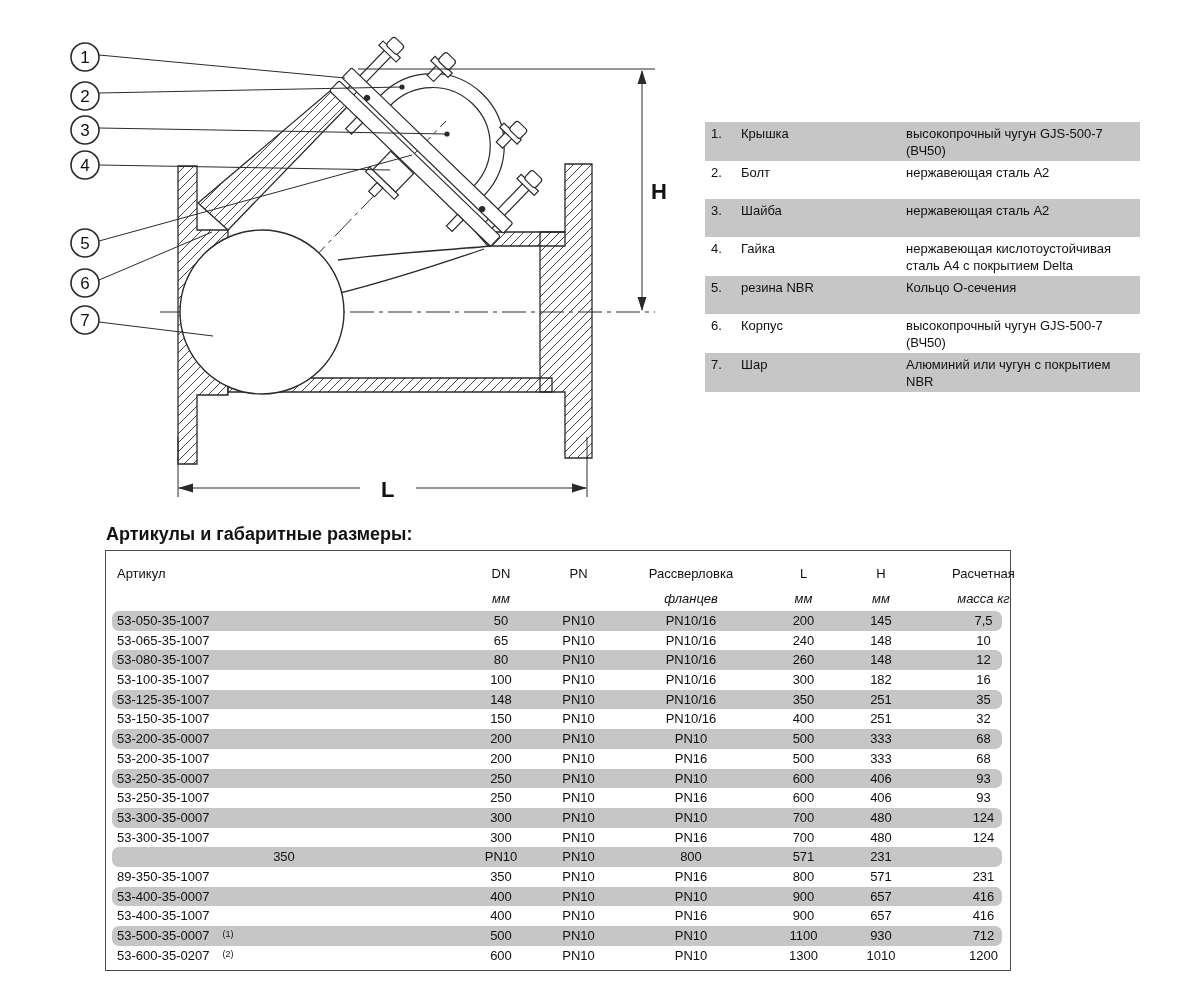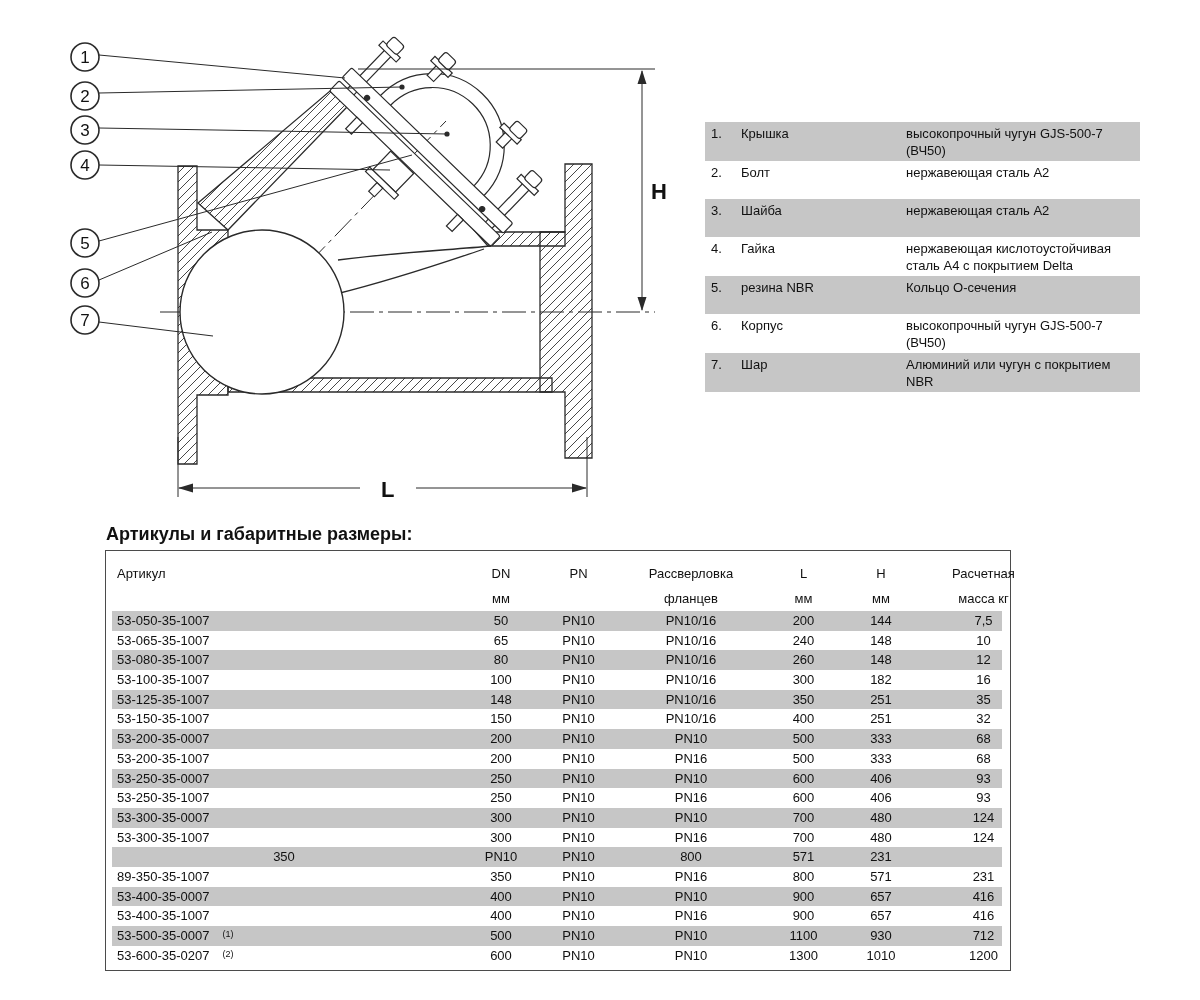--- a/index.html
+++ b/index.html
@@ -16,22 +16,22 @@
              padding:3px 4px 2px 6px;box-sizing:border-box;}
   .plist-row.shaded{background:#c6c6c6;}
   
   .tbl-title{position:absolute;left:106px;top:524px;font-size:18px;font-weight:bold;}
   .dim-table{position:absolute;left:105px;top:550px;width:906px;height:421px;
              border:1px solid #4b4b4b;box-sizing:border-box;font-size:13px;}
   .dim-inner{margin:0 8px 0 6px;}
   .grid{display:grid;grid-template-columns:344px 90px 65px 160px 65px 90px 115px 1fr;}
   .dim-head{padding-top:11px;}
   .dim-head .l1 div{line-height:24px;}
-  .dim-head .l2 div{line-height:25px;}
-  .dim-row{height:19.7px;line-height:19.7px;}
+  .dim-head .l2 div{line-height:25px;font-style:italic;}
+  .dim-row{height:19.7px;line-height:19.7px;border-radius:7px;}
   .dim-row.shaded{background:#c6c6c6;}
   .c0{text-align:left;padding-left:5px;white-space:nowrap;}
   .c1,.c2,.c3,.c4,.c5,.c6{text-align:center;}
   .note{font-size:9px;position:relative;top:-3px;margin-left:13px;}
   svg text{font-family:"Liberation Sans","DejaVu Sans",sans-serif;}
 </style>
 </head>
 <body>
 
 <svg class="diagram" viewBox="0 0 700 520" xmlns="http://www.w3.org/2000/svg">
@@ -231,21 +231,21 @@
           <div class="c6">масса кг</div>
         </div>
     </div>
     <div>
         <div class="grid dim-row shaded">
           <div class="c0">53-050-35-1007</div>
           <div class="c1">50</div>
           <div class="c2">PN10</div>
           <div class="c3">PN10/16</div>
           <div class="c4">200</div>
-          <div class="c5">144</div>
+          <div class="c5">145</div>
           <div class="c6">7,5</div>
         </div>
         <div class="grid dim-row">
           <div class="c0">53-065-35-1007</div>
           <div class="c1">65</div>
           <div class="c2">PN10</div>
           <div class="c3">PN10/16</div>
           <div class="c4">240</div>
           <div class="c5">148</div>
           <div class="c6">10</div>

